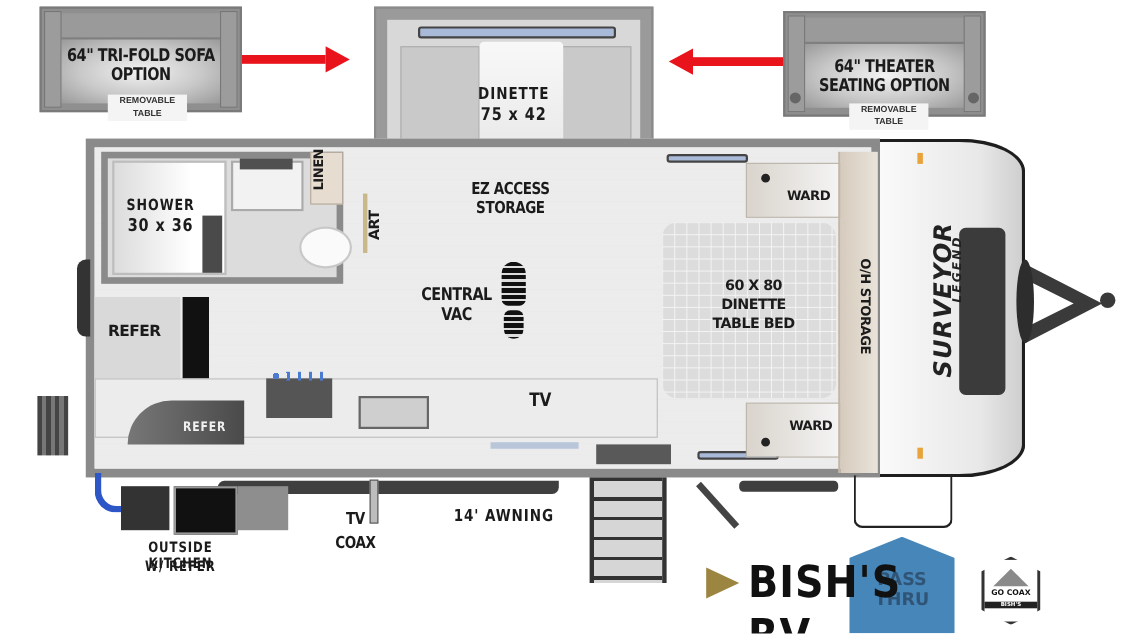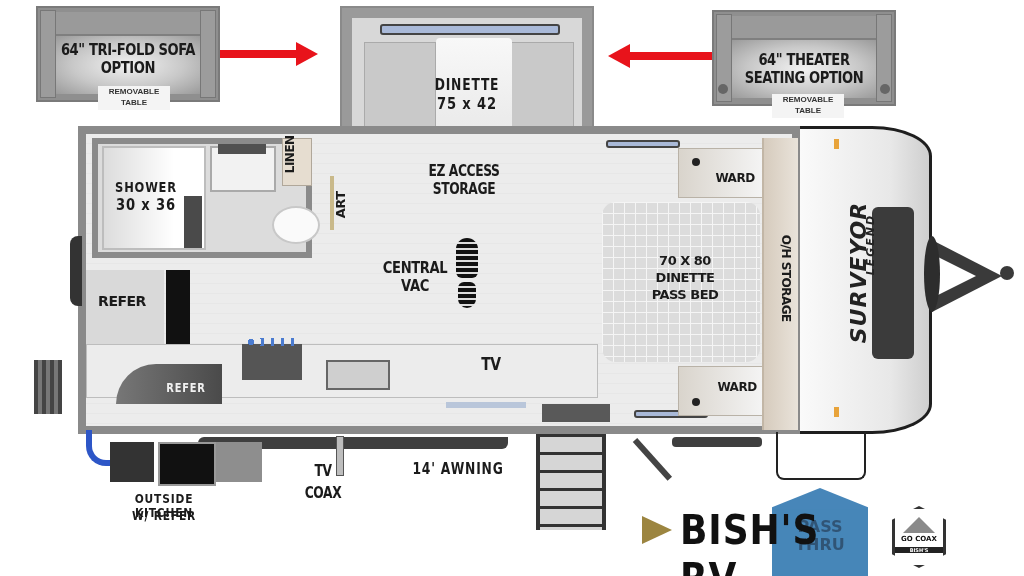--- a/index.html
+++ b/index.html
@@ -135,23 +135,23 @@
   <div class="abs" style="left:0;top:0;width:22px;height:40px;border-radius:11px 11px 6px 6px;background:repeating-linear-gradient(180deg,#111 0 4px,#ddd 4px 6px);"></div>
   <div class="abs" style="left:2px;top:44px;width:18px;height:26px;border-radius:6px 6px 9px 9px;background:repeating-linear-gradient(180deg,#111 0 4px,#ddd 4px 6px);"></div>
 </div>
 
 <div class="lbl" style="left:90px;top:294px;width:64px;font-size:14px;">REFER</div>
 <div class="lbl cond" style="left:160px;top:382px;width:52px;font-size:12px;color:#f0f0f0;letter-spacing:1px;">REFER</div>
 <div class="lbl cond" style="left:474px;top:356px;width:34px;font-size:17px;">TV</div>
 
 <div class="lbl" style="left:710px;top:172px;width:50px;font-size:12px;">WARD</div>
 <div class="lbl" style="left:712px;top:381px;width:50px;font-size:12px;">WARD</div>
-<div class="lbl" style="left:630px;top:254px;width:110px;font-size:13px;">70 X 80</div>
+<div class="lbl" style="left:630px;top:254px;width:110px;font-size:13px;">60 X 80</div>
 <div class="lbl" style="left:630px;top:271px;width:110px;font-size:13px;">DINETTE</div>
-<div class="lbl" style="left:630px;top:288px;width:110px;font-size:13px;">PASS BED</div>
+<div class="lbl" style="left:630px;top:288px;width:110px;font-size:13px;">TABLE BED</div>
 <div class="lbl" style="left:736px;top:272px;width:100px;font-size:12px;transform:rotate(90deg);">O/H STORAGE</div>
 
 <div class="abs" style="left:198px;top:437px;width:310px;height:12px;background:#3f3f3f;border-radius:6px 0 6px 6px;"></div>
 <div class="abs" style="left:672px;top:437px;width:90px;height:10px;background:#3f3f3f;border-radius:4px;"></div>
 <div class="abs" style="left:632px;top:440px;width:6px;height:52px;background:#444;transform:rotate(-42deg);transform-origin:top;"></div>
 <div class="abs" style="left:110px;top:440px;width:152px;height:42px;">
   <div class="abs" style="left:-24px;top:-10px;width:30px;height:30px;border-left:6px solid #2d56c7;border-bottom:6px solid #2d56c7;border-radius:0 0 0 20px;"></div>
   <div class="dark" style="left:0;top:2px;width:44px;height:40px;background:#333;"></div>
   <div class="dark" style="left:48px;top:2px;width:54px;height:40px;background:#111;border:2px solid #999;"></div>
   <div class="abs" style="left:106px;top:2px;width:46px;height:40px;background:#8e8e8e;"></div>

